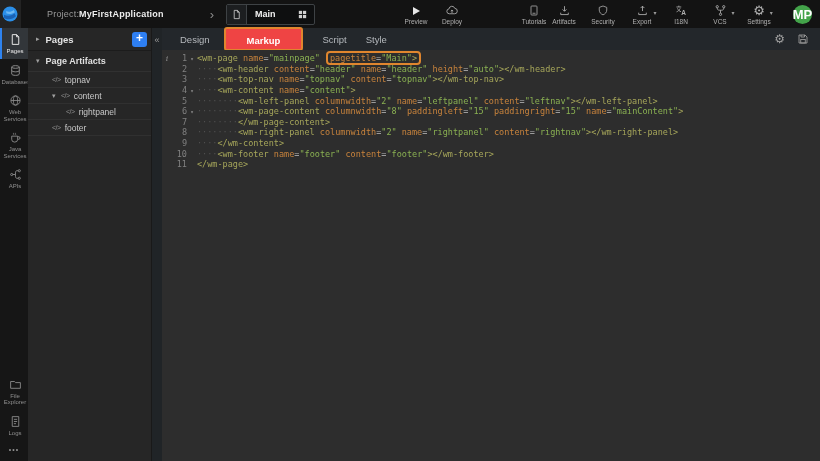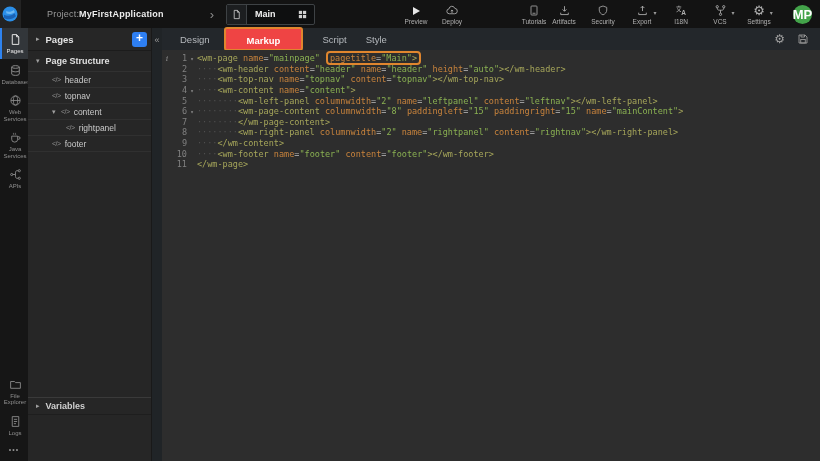--- a/index.html
+++ b/index.html
@@ -284,50 +284,42 @@
     </div>
 
     <div class="panel">
       <div class="panel-hdr">
         <span class="caret">▸</span>
         <span class="ttl">Pages</span>
         <span class="add-btn">+</span>
       </div>
       <div class="sec-hdr">
         <span class="caret">▾</span>
-        <span class="ttl">Page Structure</span>
+        <span class="ttl">Page Artifacts</span>
       </div>
       <div class="tree">
-          <div class="tree-row" style="padding-left: 24px;">
-            <span class="tcode">&lt;/&gt;</span>
-            <span class="tlbl">header</span>
-          </div>
           <div class="tree-row" style="padding-left: 24px;">
             <span class="tcode">&lt;/&gt;</span>
             <span class="tlbl">topnav</span>
           </div>
           <div class="tree-row" style="padding-left: 24px;">
             <span class="tcaret">▾</span>
             <span class="tcode">&lt;/&gt;</span>
             <span class="tlbl">content</span>
           </div>
           <div class="tree-row" style="padding-left: 38px;">
             <span class="tcode">&lt;/&gt;</span>
             <span class="tlbl">rightpanel</span>
           </div>
           <div class="tree-row" style="padding-left: 24px;">
             <span class="tcode">&lt;/&gt;</span>
             <span class="tlbl">footer</span>
           </div>
         </div>
       <div class="panel-fill"></div>
-      <div class="vars-hdr">
-        <span class="caret">▸</span>
-        <span class="ttl">Variables</span>
-      </div>
       <div class="panel-bottom"></div>
     </div>
 
     <div class="strip">
       <span class="collapse">«</span>
     </div>
 
     <div class="editor">
       <div class="tabbar">
         <span class="etab first">Design</span>

